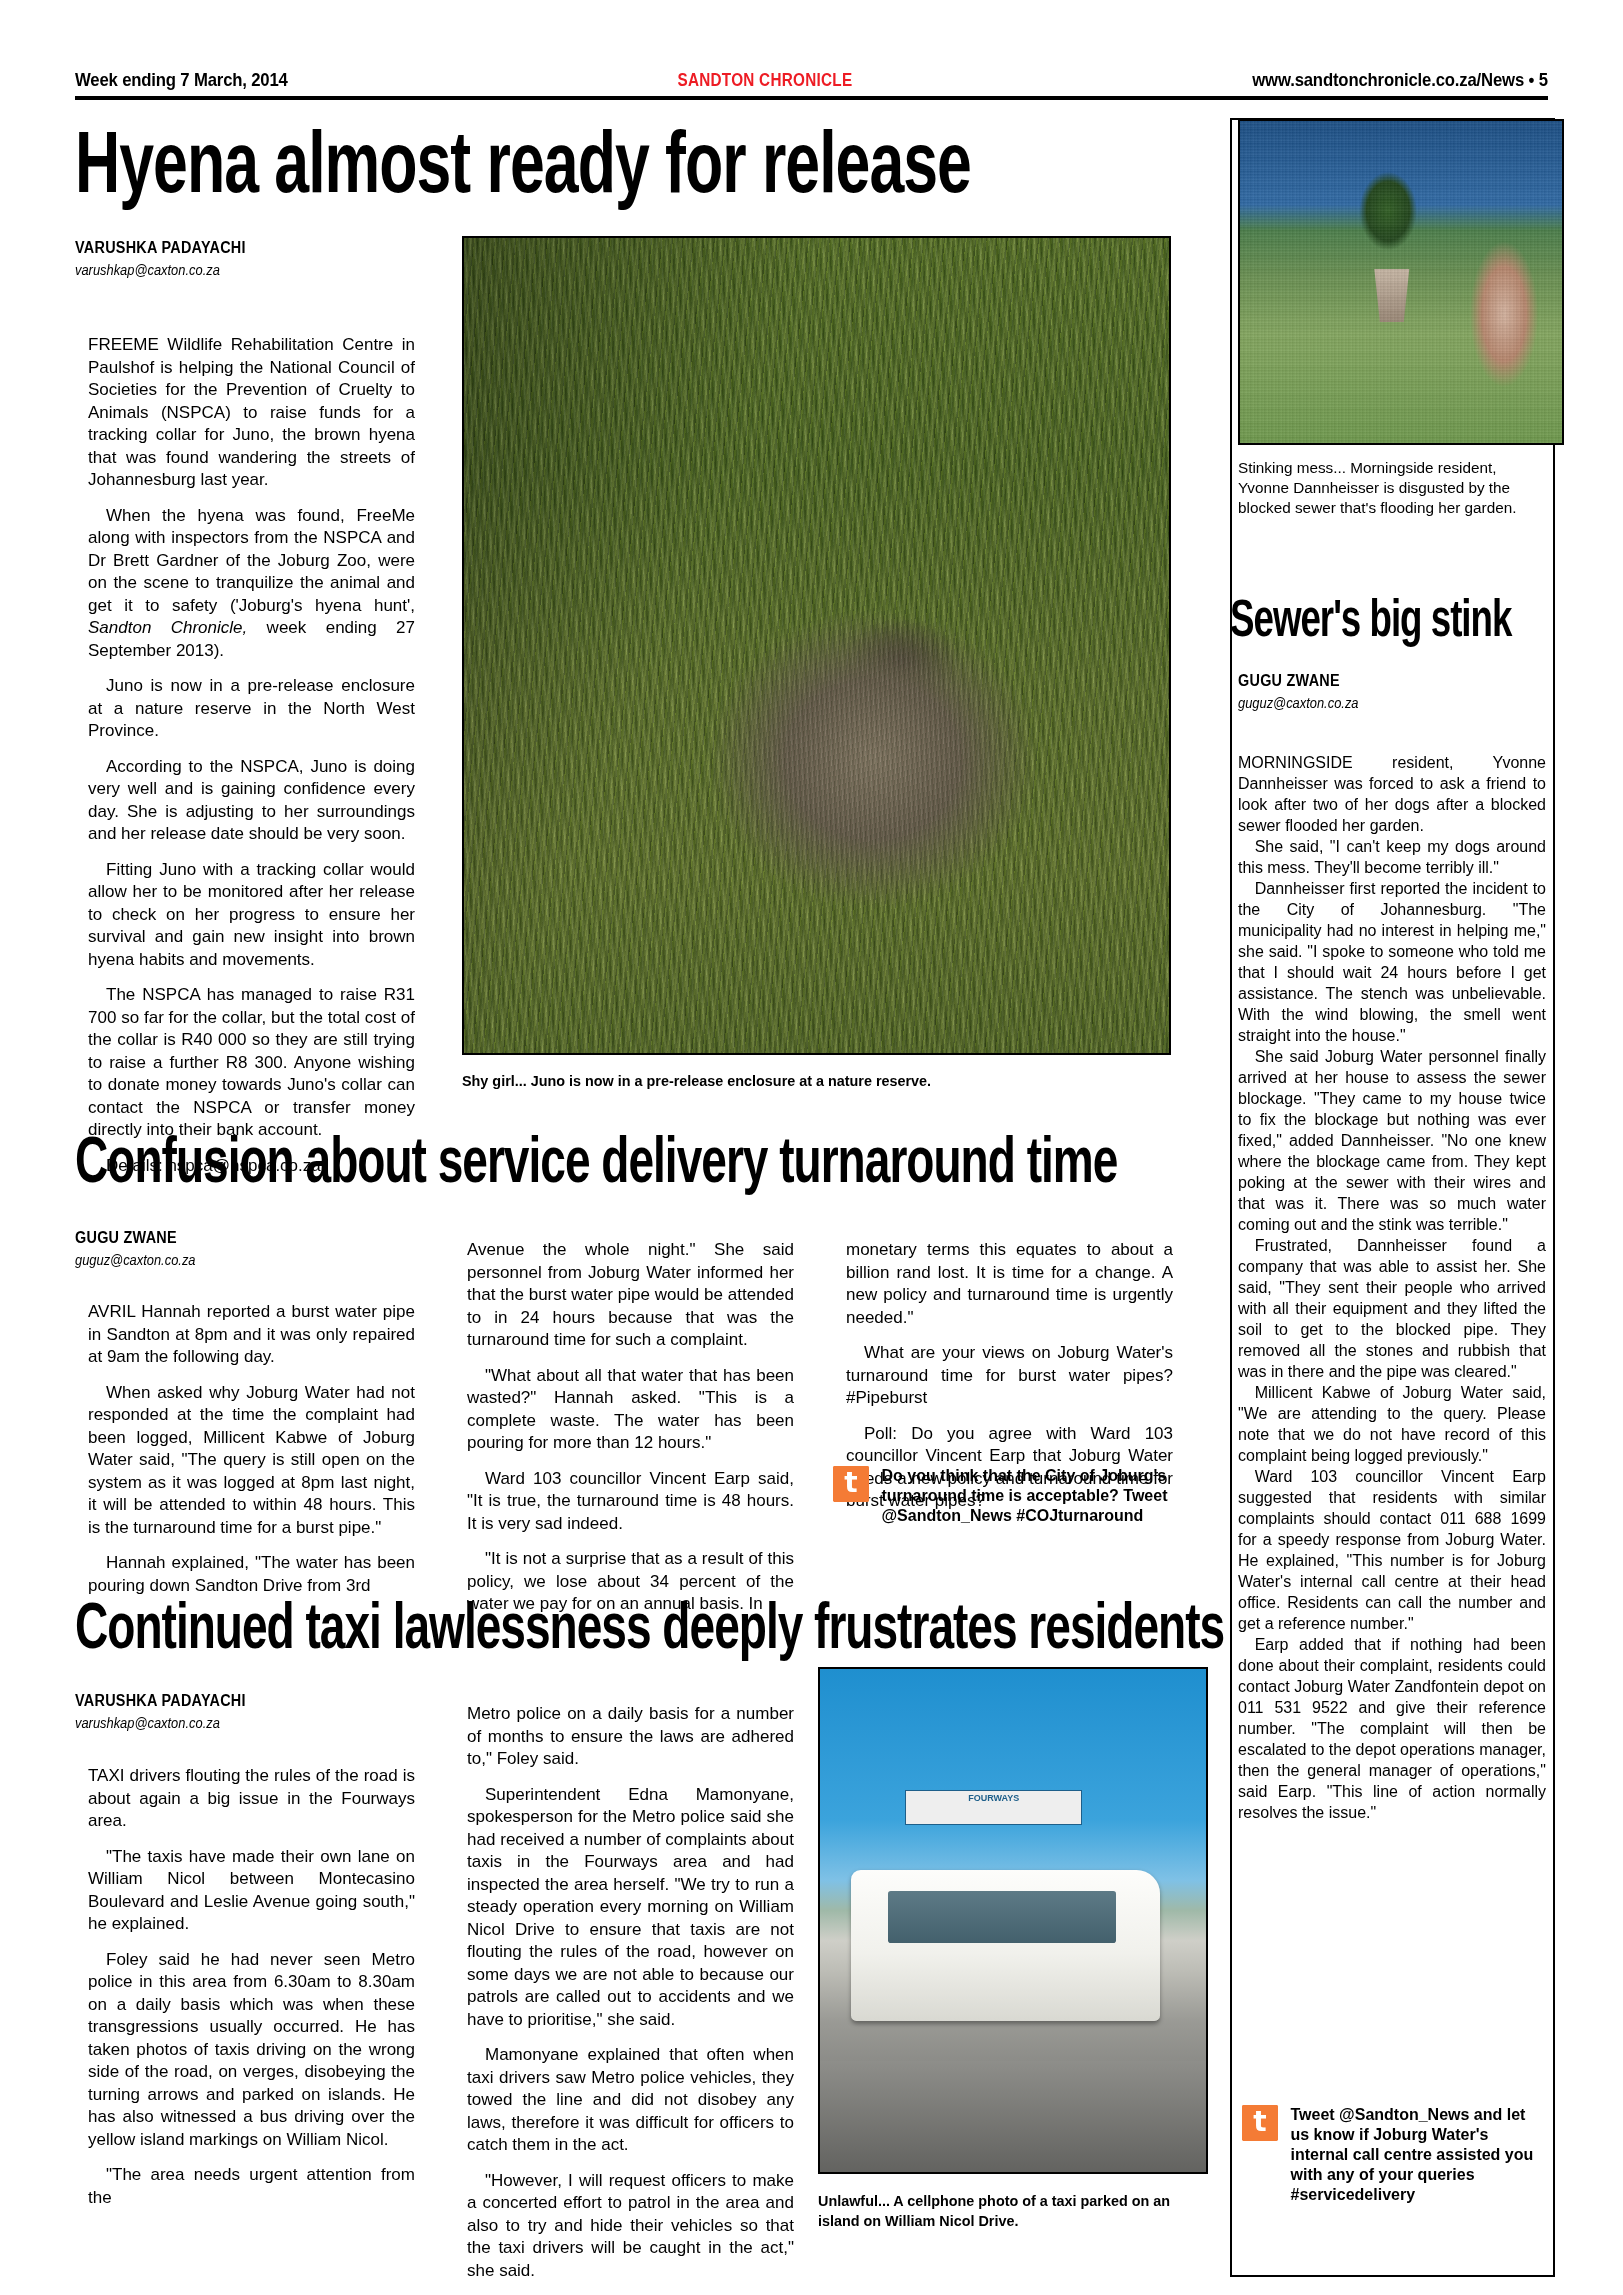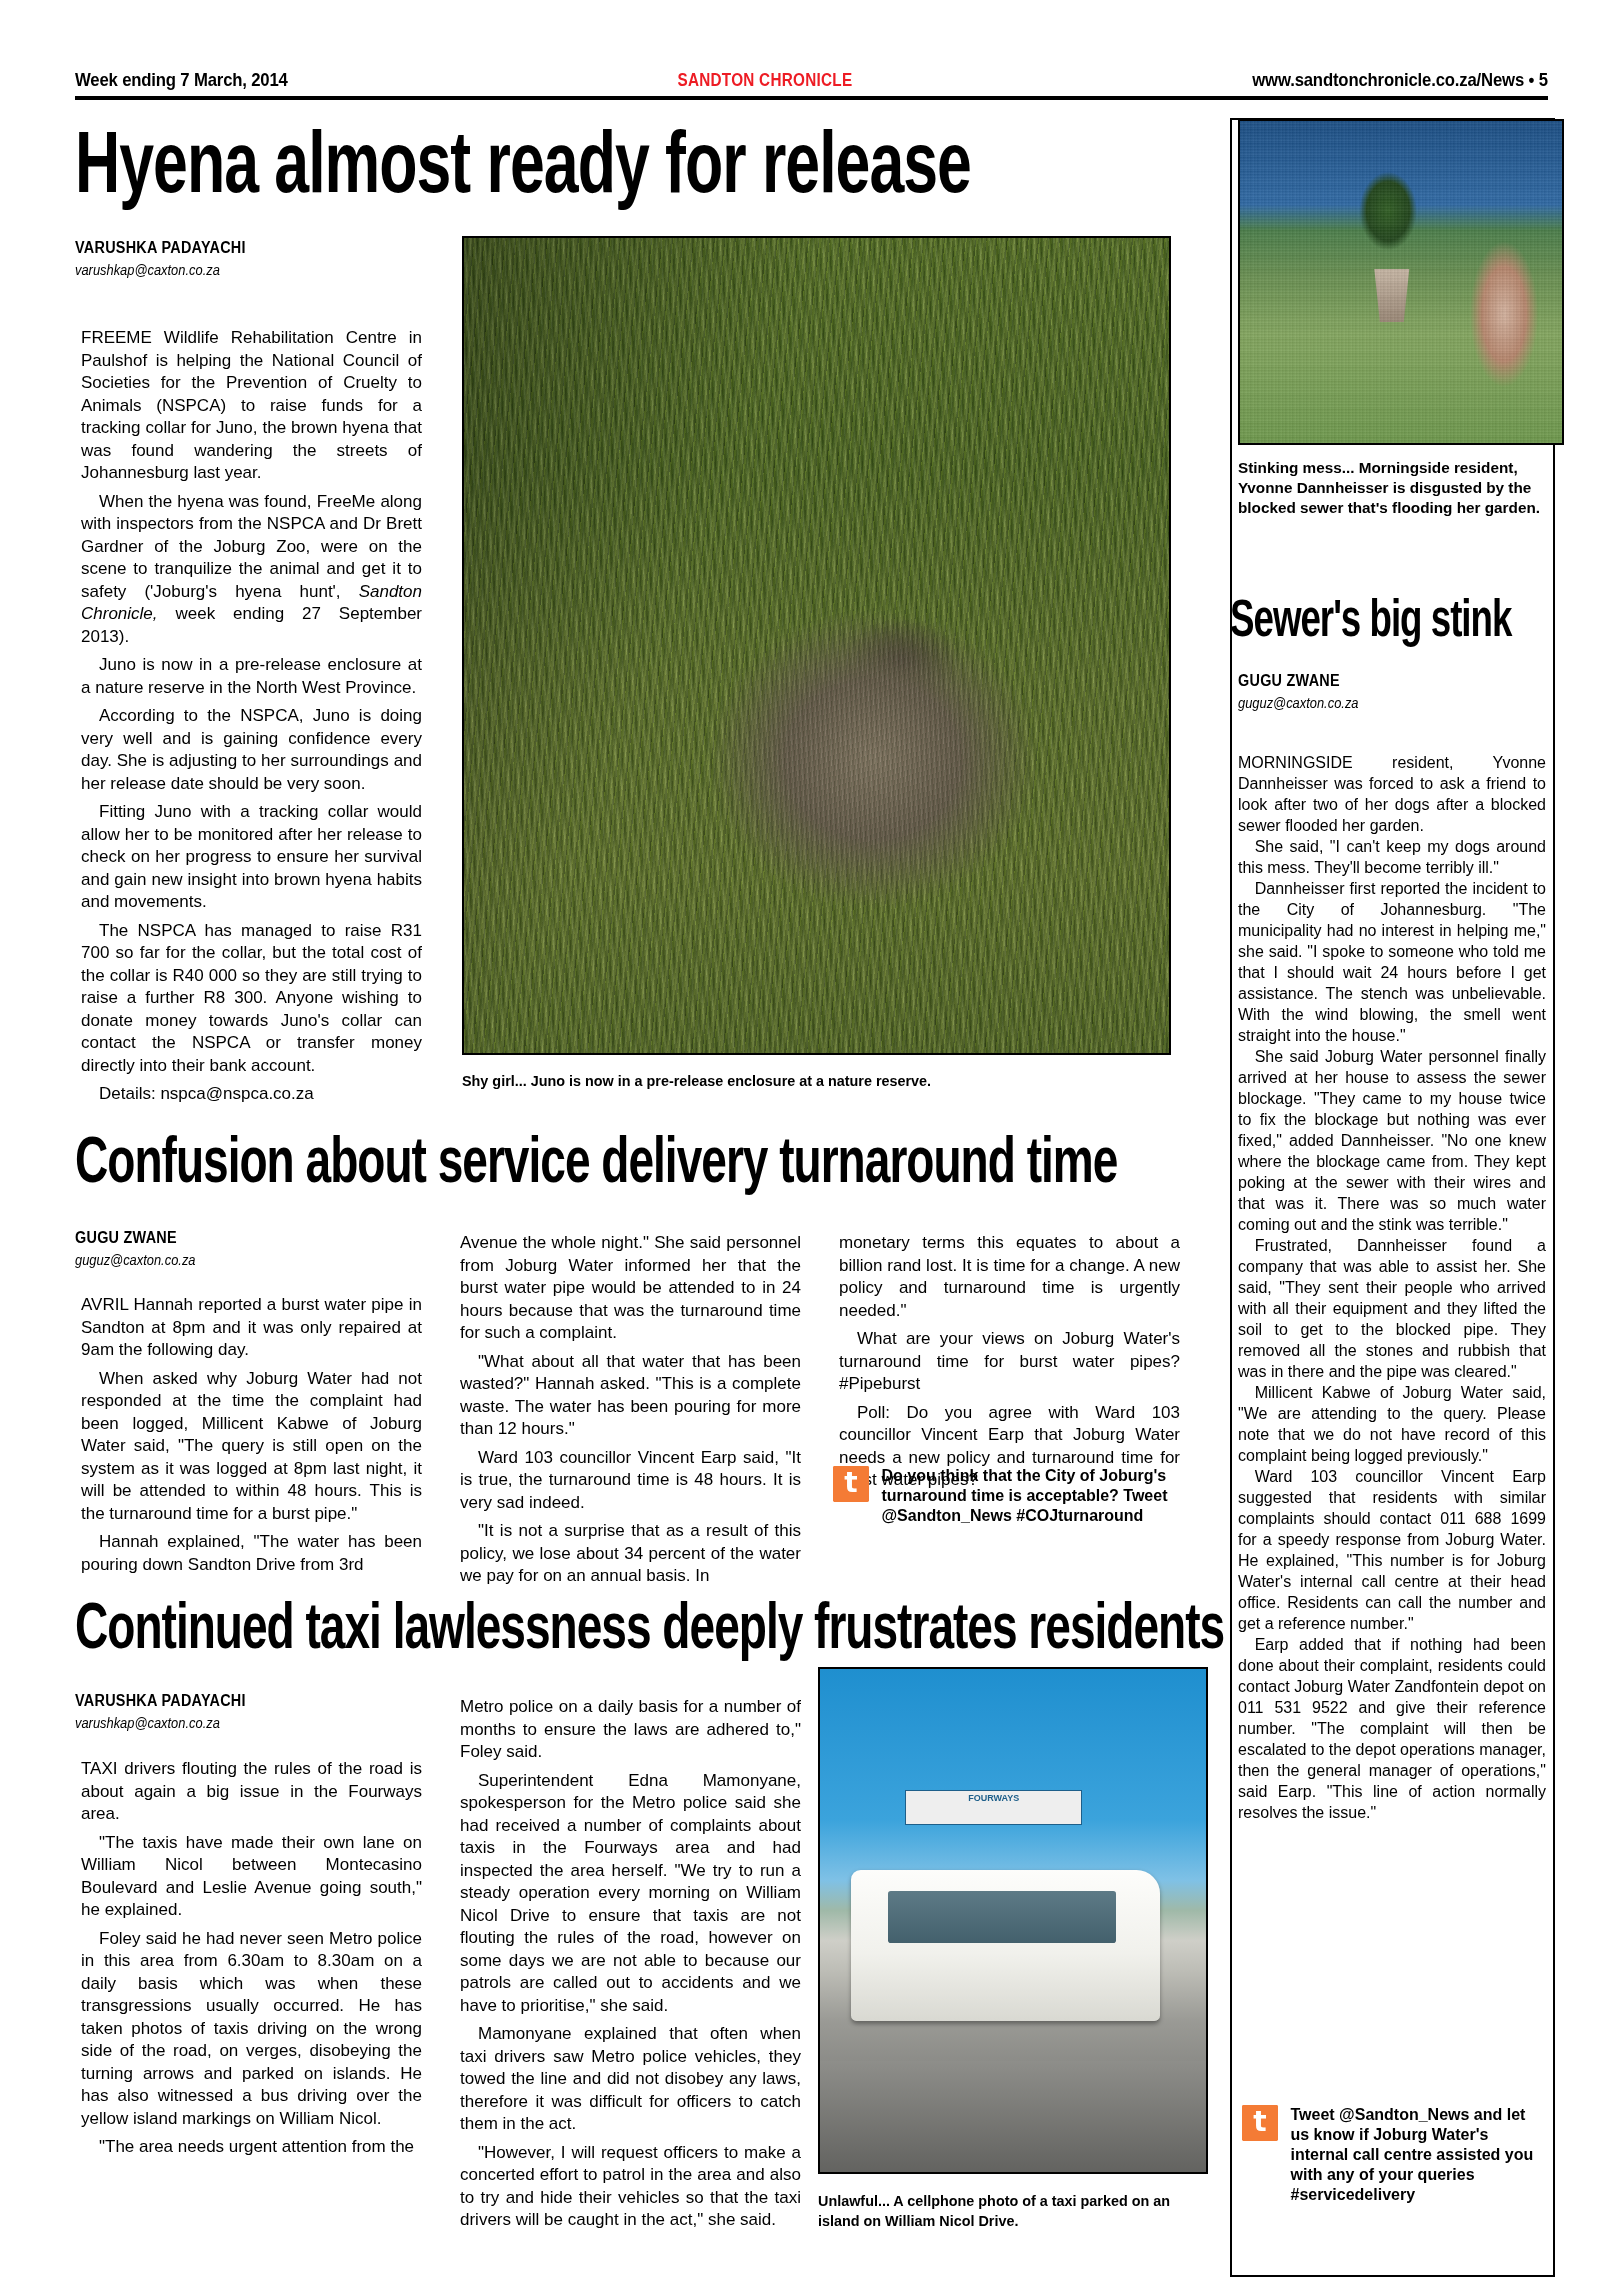--- a/index.html
+++ b/index.html
@@ -64,21 +64,21 @@
   }
 
   
   .body-text {
     font-size: 17px;
     line-height: 22.5px;
     text-align: justify;
     text-justify: inter-word;
     hyphens: none;
   }
-  .body-text p { text-indent: 18px; margin: 6px; }
+  .body-text p { text-indent: 18px; margin: 13px; }
   .body-text p.first { text-indent: 0; }
   .body-text p i { font-style: italic; }
 
   
   .photo { position: absolute; border: 2.1px solid #000; overflow: hidden; }
   .caption {
     position: absolute;
     font-size: 15.3px; font-weight: 700; line-height: 20px;
     transform: scaleX(0.94); transform-origin: left top;
   }
@@ -164,21 +164,21 @@
   .tw-text {
     color: #000000; font-weight: 700; font-size: 16px; line-height: 20px;
   }
 
   
   .sidebar-frame {
     position: absolute; left: 1230px; top: 118px; width: 325px; height: 2159px;
     border: 2.1px solid #000;
   }
 
-  .sb-caption { font-size: 15.3px; font-weight: 700; line-height: 20px; }
+  .sb-caption { font-size: 15.3px; font-weight: 400; line-height: 20px; }
   .sb-body { font-size: 16px; line-height: 21px; text-align: justify; }
   .sb-body p { text-indent: 16.7px; margin: 0; }
   .sb-body p.first { text-indent: 0; }
 </style>
 </head>
 <body>
 
 <div class="page">
 
   <div class="masthead">

